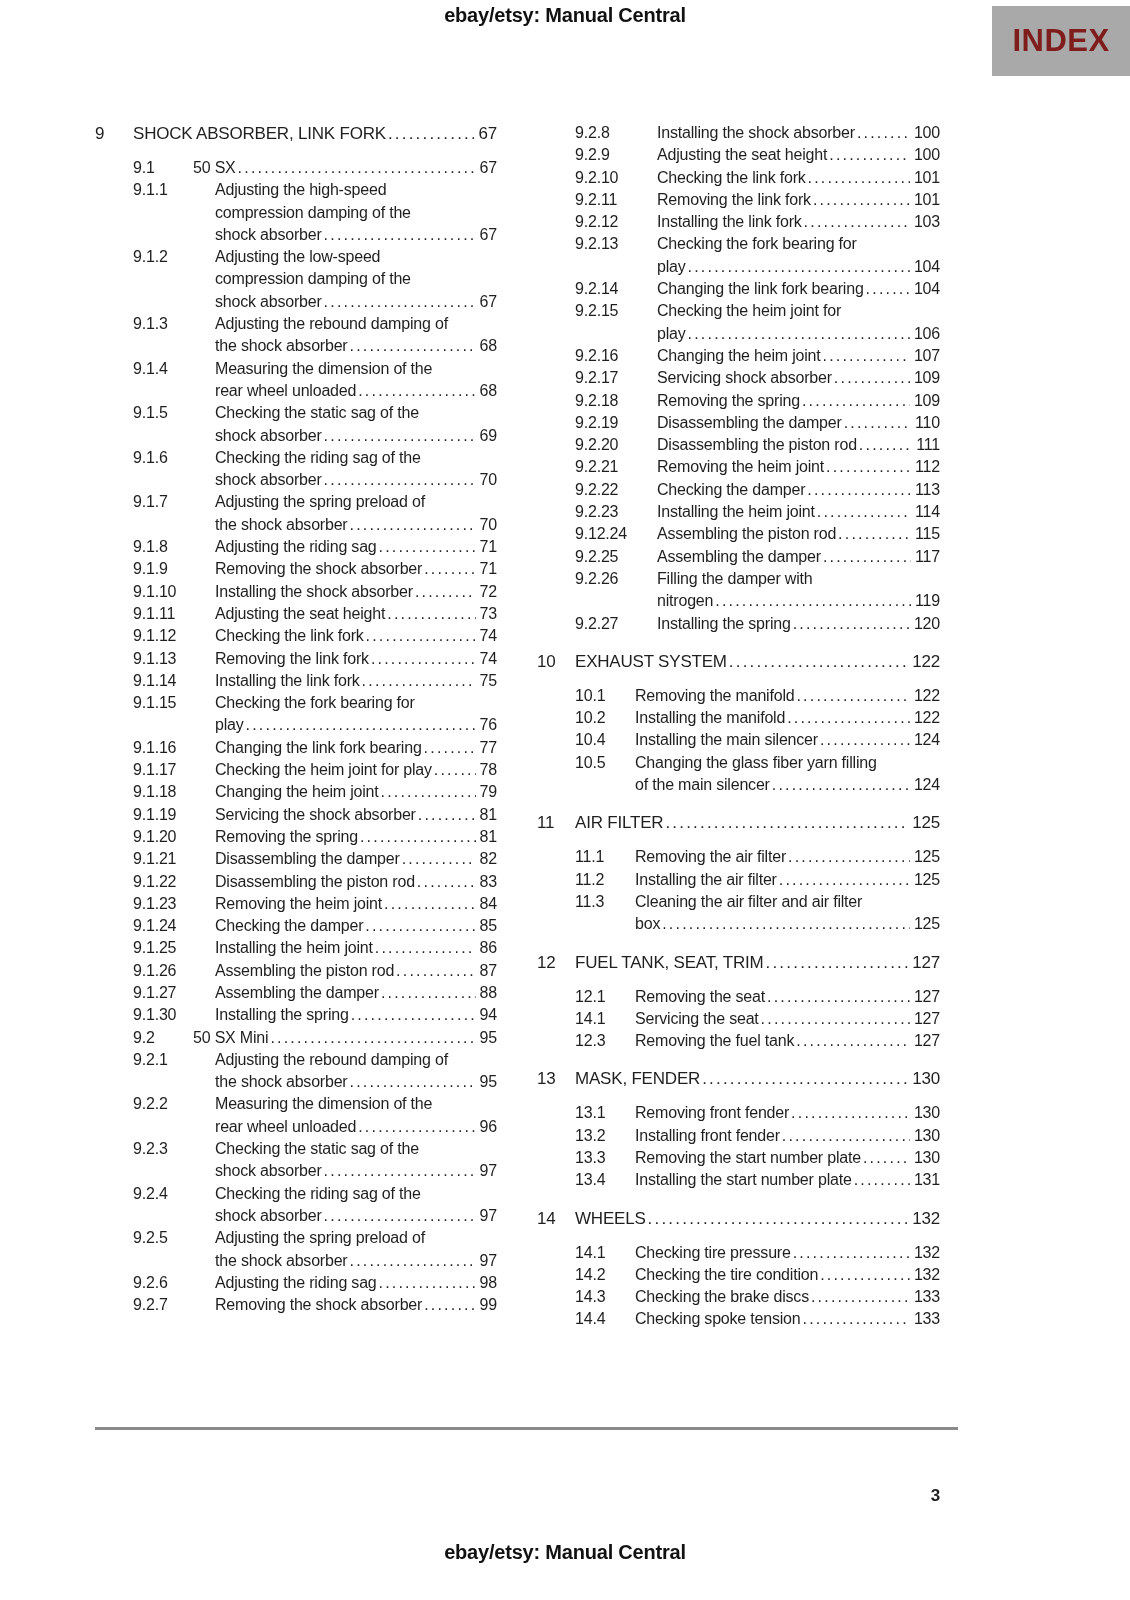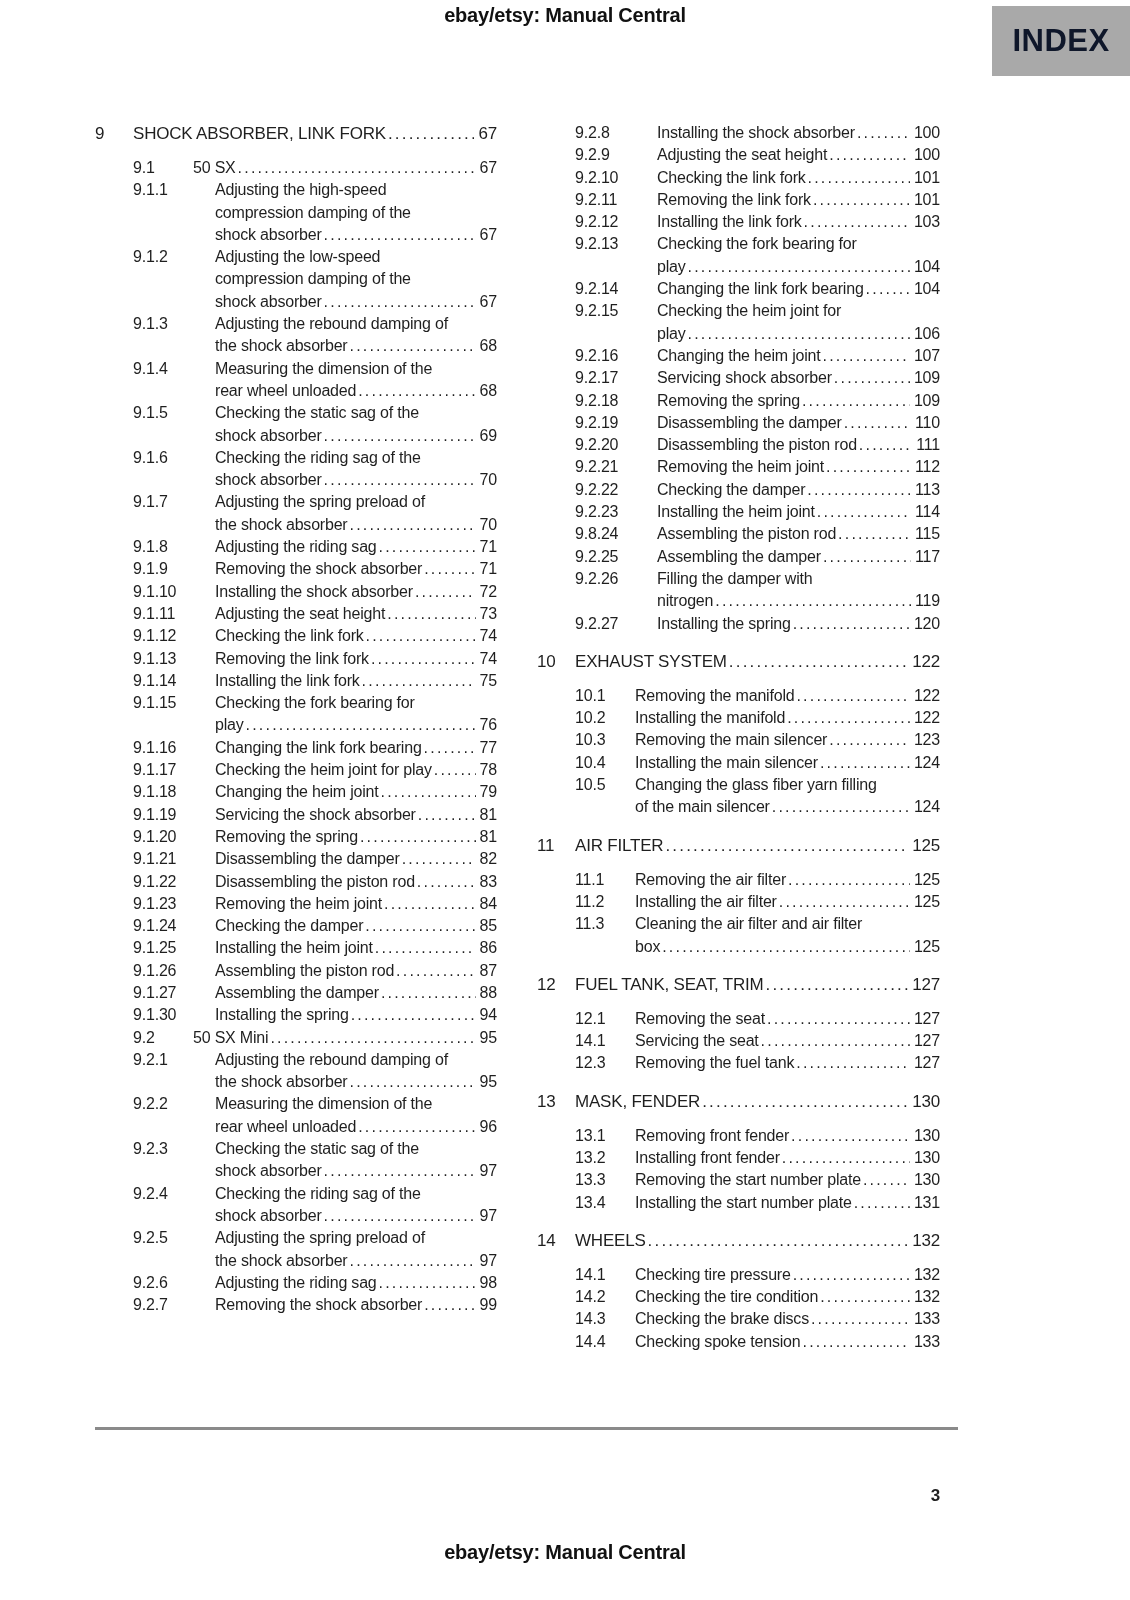--- a/index.html
+++ b/index.html
@@ -30,21 +30,21 @@
     width: 138px; height: 70px;
     background: #a9a9a9;
     display: flex;
     align-items: center;
     justify-content: center;
   }
   .index-label {
     font-size: 31px;
     font-weight: 700;
     letter-spacing: 0.5px;
-    color: #0f172a;
+    color: #7f1d1d;
   }
   .footer-rule {
     position: absolute;
     top: 1427px; left: 95px;
     width: 863px; height: 3px;
     background: #8a8a8a;
   }
   .page-number {
     position: absolute;
     top: 1486px; left: 860px;
@@ -675,21 +675,21 @@
         <span class="en-num">9.2.23</span>
         <div class="en-body">
           <div class="en-line last">
             <span>Installing the heim joint</span>
             <span class="dots"></span>
             <span class="pg">114</span>
           </div>
         </div>
       </div>
       <div class="en lvl3">
-        <span class="en-num">9.8.24</span>
+        <span class="en-num">9.12.24</span>
         <div class="en-body">
           <div class="en-line last">
             <span>Assembling the piston rod</span>
             <span class="dots"></span>
             <span class="pg">115</span>
           </div>
         </div>
       </div>
       <div class="en lvl3">
         <span class="en-num">9.2.25</span>
@@ -738,30 +738,20 @@
           </div>
         </div>
       </div>
       <div class="en lvl2">
         <span class="en-num">10.2</span>
         <div class="en-body">
           <div class="en-line last">
             <span>Installing the manifold</span>
             <span class="dots"></span>
             <span class="pg">122</span>
-          </div>
-        </div>
-      </div>
-      <div class="en lvl2">
-        <span class="en-num">10.3</span>
-        <div class="en-body">
-          <div class="en-line last">
-            <span>Removing the main silencer</span>
-            <span class="dots"></span>
-            <span class="pg">123</span>
           </div>
         </div>
       </div>
       <div class="en lvl2">
         <span class="en-num">10.4</span>
         <div class="en-body">
           <div class="en-line last">
             <span>Installing the main silencer</span>
             <span class="dots"></span>
             <span class="pg">124</span>

